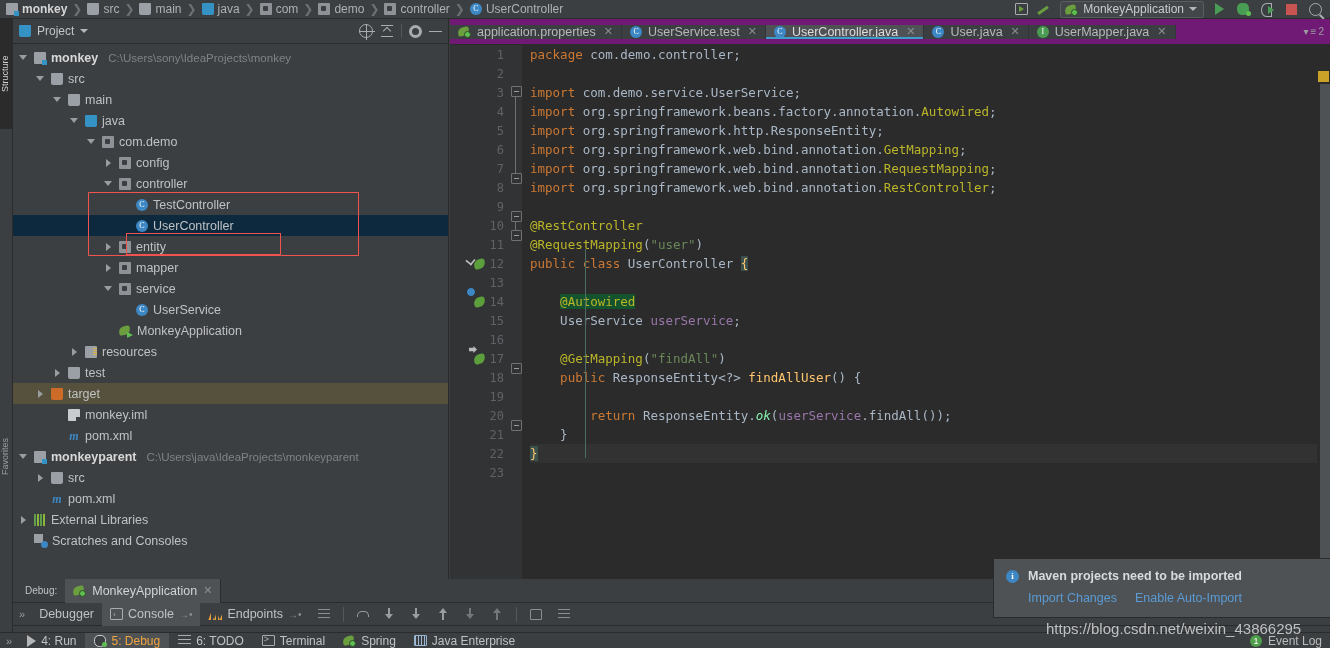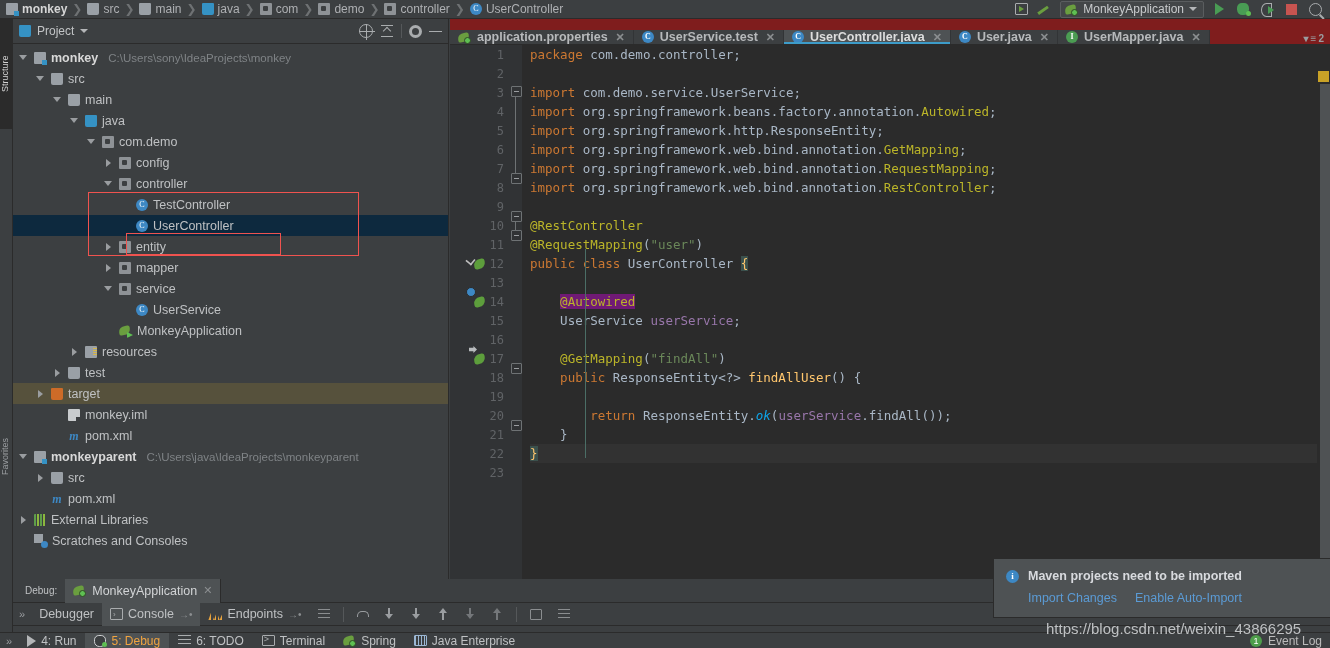--- a/index.html
+++ b/index.html
@@ -120,21 +120,21 @@
   .ic-scratch { position:relative; width:13px;height:13px; }
   .ic-scratch::before{content:"";position:absolute;left:0;top:0;width:9px;height:9px;background:#9aa0a6;
       clip-path: polygon(0 0,100% 0,100% 100%,0 100%);}
   .ic-scratch::after{content:"";position:absolute;right:-1px;bottom:-1px;width:7px;height:7px;background:#3d88c4;border-radius:50%;}
 
   
   .red-box { position:absolute; border:1px solid #f0534f; pointer-events:none; }
 
   
   .editor-area { position:absolute; left:450px; top:19px; width:880px; height:560px; background:#2b2b2b; }
-  .tabbar { height:26px; background:#7f1d1d; display:flex; align-items:flex-end; border-bottom:1px solid #2b2b2b;font-weight:bold; }
+  .tabbar { height:26px; background:#701a75; display:flex; align-items:center; border-bottom:1px solid #2b2b2b; }
   .etab { display:flex; align-items:center; gap:6px; padding:0 8px; border-right:1px solid #323436;
           background:#3c3f41; position:relative; }
   .etab .tname { font-size:12.5px; color:#b7b9bb; white-space:nowrap; }
   .etab.active { background:#4e5254; }
   .etab.active .tname { color:#ddd; }
   .etab.active::after { content:""; position:absolute; left:0; right:0; bottom:0; height:2px; background:#3d9cc9; }
   .etab .x { color:#8b8e90; font-size:11px; margin-left:2px; }
   .tabbar .tb-spacer { flex:1 1 auto; background:#3c3f41; }
   .tabbar .tb-end { display:flex; align-items:center; gap:2px; padding:0 6px; color:#9a9da0; font-size:10px; }
 
@@ -165,23 +165,23 @@
     font-family:"DejaVu Sans Mono", monospace; font-size:12.5px; line-height:19px;
     padding-left:8px; padding-top:0px;
   }
   .cline { height:19px; white-space:pre; color:#a9b7c6; }
   .cline.cur { background:#323232; }
   .kw { color:#cc7832; }
   .str { color:#6a8759; }
   .ann { color:#bbb529; }
   .fld { color:#9876aa; }
   .mth { color:#ffc66d; }
-  .sm  { color:#0ea5e9; font-style:italic; }
+  .sm  { color:#86efac; font-style:italic; }
   .pl  { color:#a9b7c6; }
-  .hl-ann { background:#701a75; color:#bbb529; }
+  .hl-ann { background:#14532d; color:#bbb529; }
   .brace-hl { background:#3b514d; color:#ffc66d; }
 
   .vline { position:absolute; top:0; bottom:0; width:1px; background:#4b6e66; }
 
   .rscroll { position:absolute; right:0; top:26px; width:13px; height:534px; background:#2b2b2b; }
   .rscroll .marker { position:absolute; right:1px; width:11px; height:11px; background:#c9a227; top:0px;}
   .rscroll .thumb { position:absolute; right:0px; top:13px; width:10px; height:520px; background:#4f5254; }
 
   
   .bottom { position:absolute; left:13px; top:579px; width:1317px; height:69px; background:#3c3f41; }

